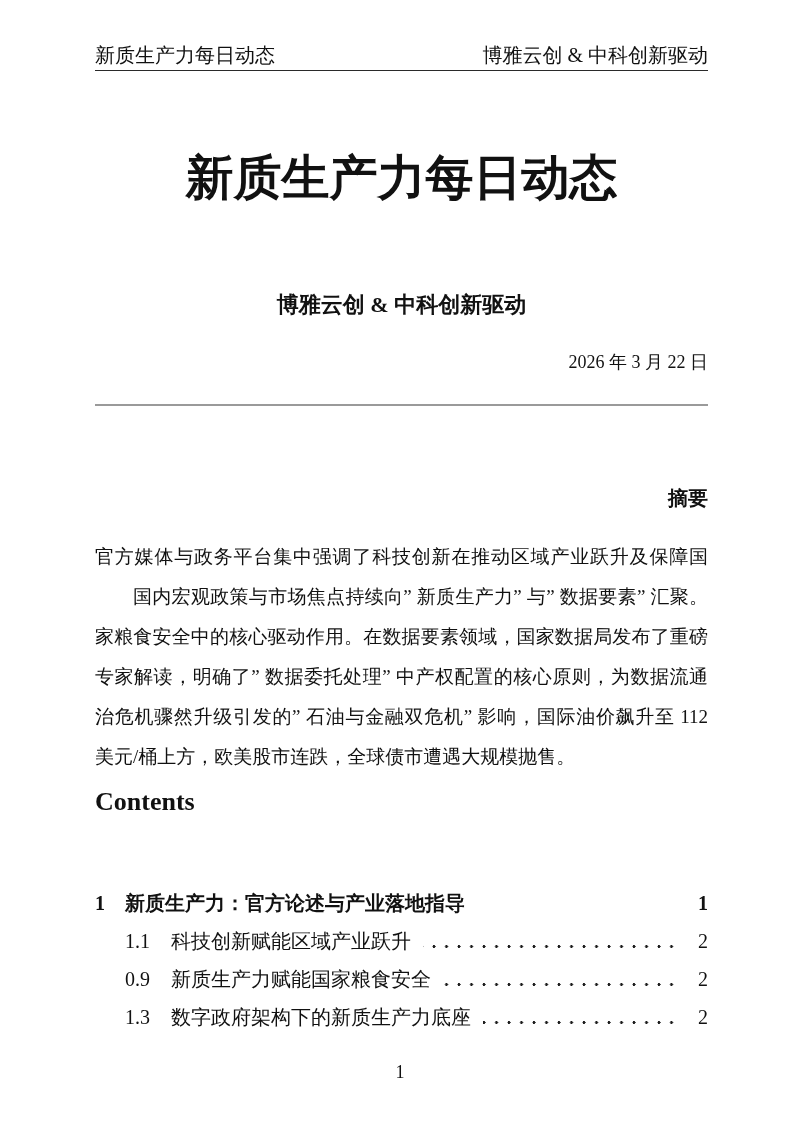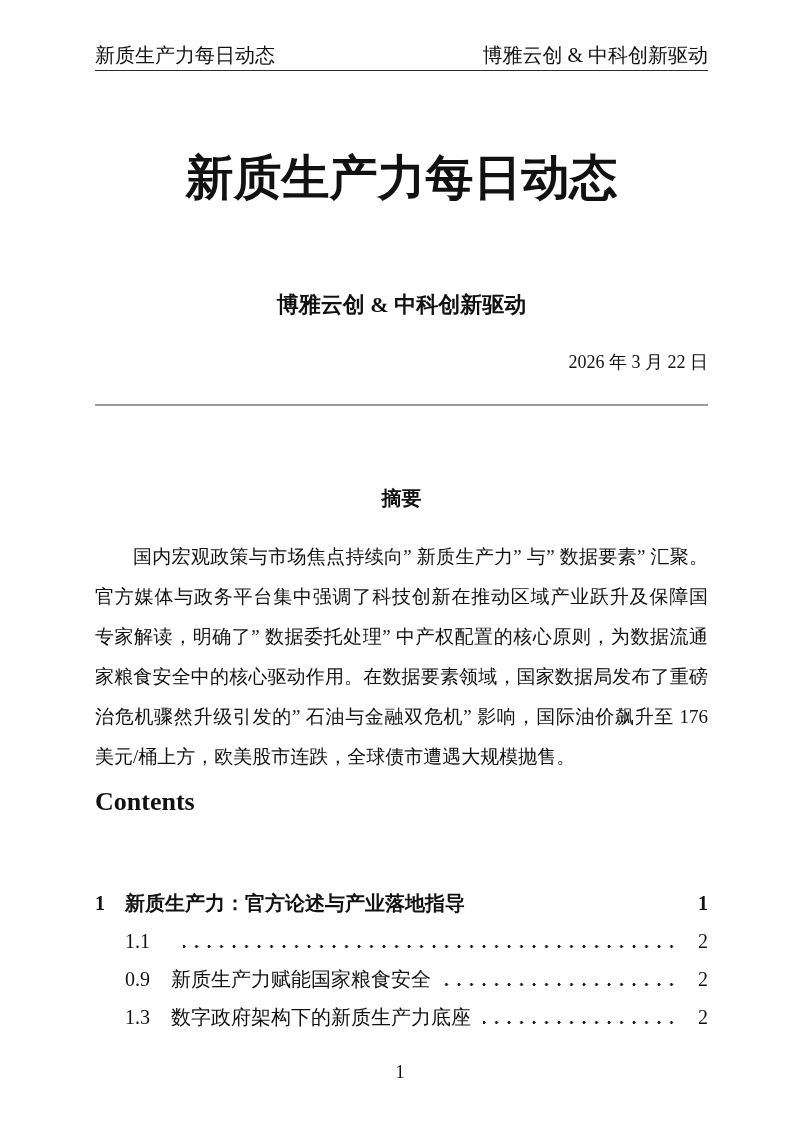--- a/index.html
+++ b/index.html
@@ -48,21 +48,21 @@
     position:absolute;left:95px;right:92px;top:350px;
     text-align:right;font-size:18px;line-height:24px;
   }
   .mid-rule{
     position:absolute;left:95px;right:92px;top:404px;
     height:2px;background:var(--rule-light);
   }
   
   .abstract-heading{
     position:absolute;left:95px;right:92px;top:485px;
-    text-align:center;font-size:20px;font-weight:700;line-height:26px;
+    text-align:right;font-size:20px;font-weight:700;line-height:26px;
   }
   .abstract{
     position:absolute;left:95px;top:537px;width:613px;
     font-size:19px;line-height:40px;
   }
   .abstract .aline{
     text-align:justify;
     text-align-last:justify;
     text-justify:inter-character;
     white-space:normal;
@@ -115,40 +115,41 @@
   </div>
   <div class="header-rule"></div>
 
   <h1 class="doc-title">新质生产力每日动态</h1>
   <div class="authors">博雅云创 &amp; 中科创新驱动</div>
   <div class="date">2026 年 3 月 22 日</div>
   <div class="mid-rule"></div>
 
   <div class="abstract-heading">摘要</div>
   <div class="abstract">
+    <div class="aline">官方媒体与政务平台集中强调了科技创新在推动区域产业跃升及保障国</div>
     <div class="aline first">国内宏观政策与市场焦点持续向” 新质生产力” 与” 数据要素” 汇聚。</div>
-    <div class="aline">官方媒体与政务平台集中强调了科技创新在推动区域产业跃升及保障国</div>
+    <div class="aline">家粮食安全中的核心驱动作用。在数据要素领域，国家数据局发布了重磅</div>
     <div class="aline">专家解读，明确了” 数据委托处理” 中产权配置的核心原则，为数据流通</div>
-    <div class="aline">家粮食安全中的核心驱动作用。在数据要素领域，国家数据局发布了重磅</div>
-    <div class="aline">治危机骤然升级引发的” 石油与金融双危机” 影响，国际油价飙升至 176</div>
+    <div class="aline">治危机骤然升级引发的” 石油与金融双危机” 影响，国际油价飙升至 112</div>
     <div class="aline last">美元/桶上方，欧美股市连跌，全球债市遭遇大规模抛售。</div>
   </div>
 
   <h2 class="contents-heading">Contents</h2>
 
   <div class="toc">
     <div class="toc-row section">
       <span class="toc-num sec">1</span>
       <span class="toc-title">新质生产力：官方论述与产业落地指导</span>
       <span class="toc-fill"></span>
       <span class="toc-page">1</span>
     </div>
     <div class="toc-row subsection">
       <span class="toc-indent"></span>
       <span class="toc-num sub">1.1</span>
+      <span class="toc-title">科技创新赋能区域产业跃升</span>
       <span class="toc-leader"></span>
       <span class="toc-page">2</span>
     </div>
     <div class="toc-row subsection">
       <span class="toc-indent"></span>
       <span class="toc-num sub">0.9</span>
       <span class="toc-title">新质生产力赋能国家粮食安全</span>
       <span class="toc-leader"></span>
       <span class="toc-page">2</span>
     </div>

